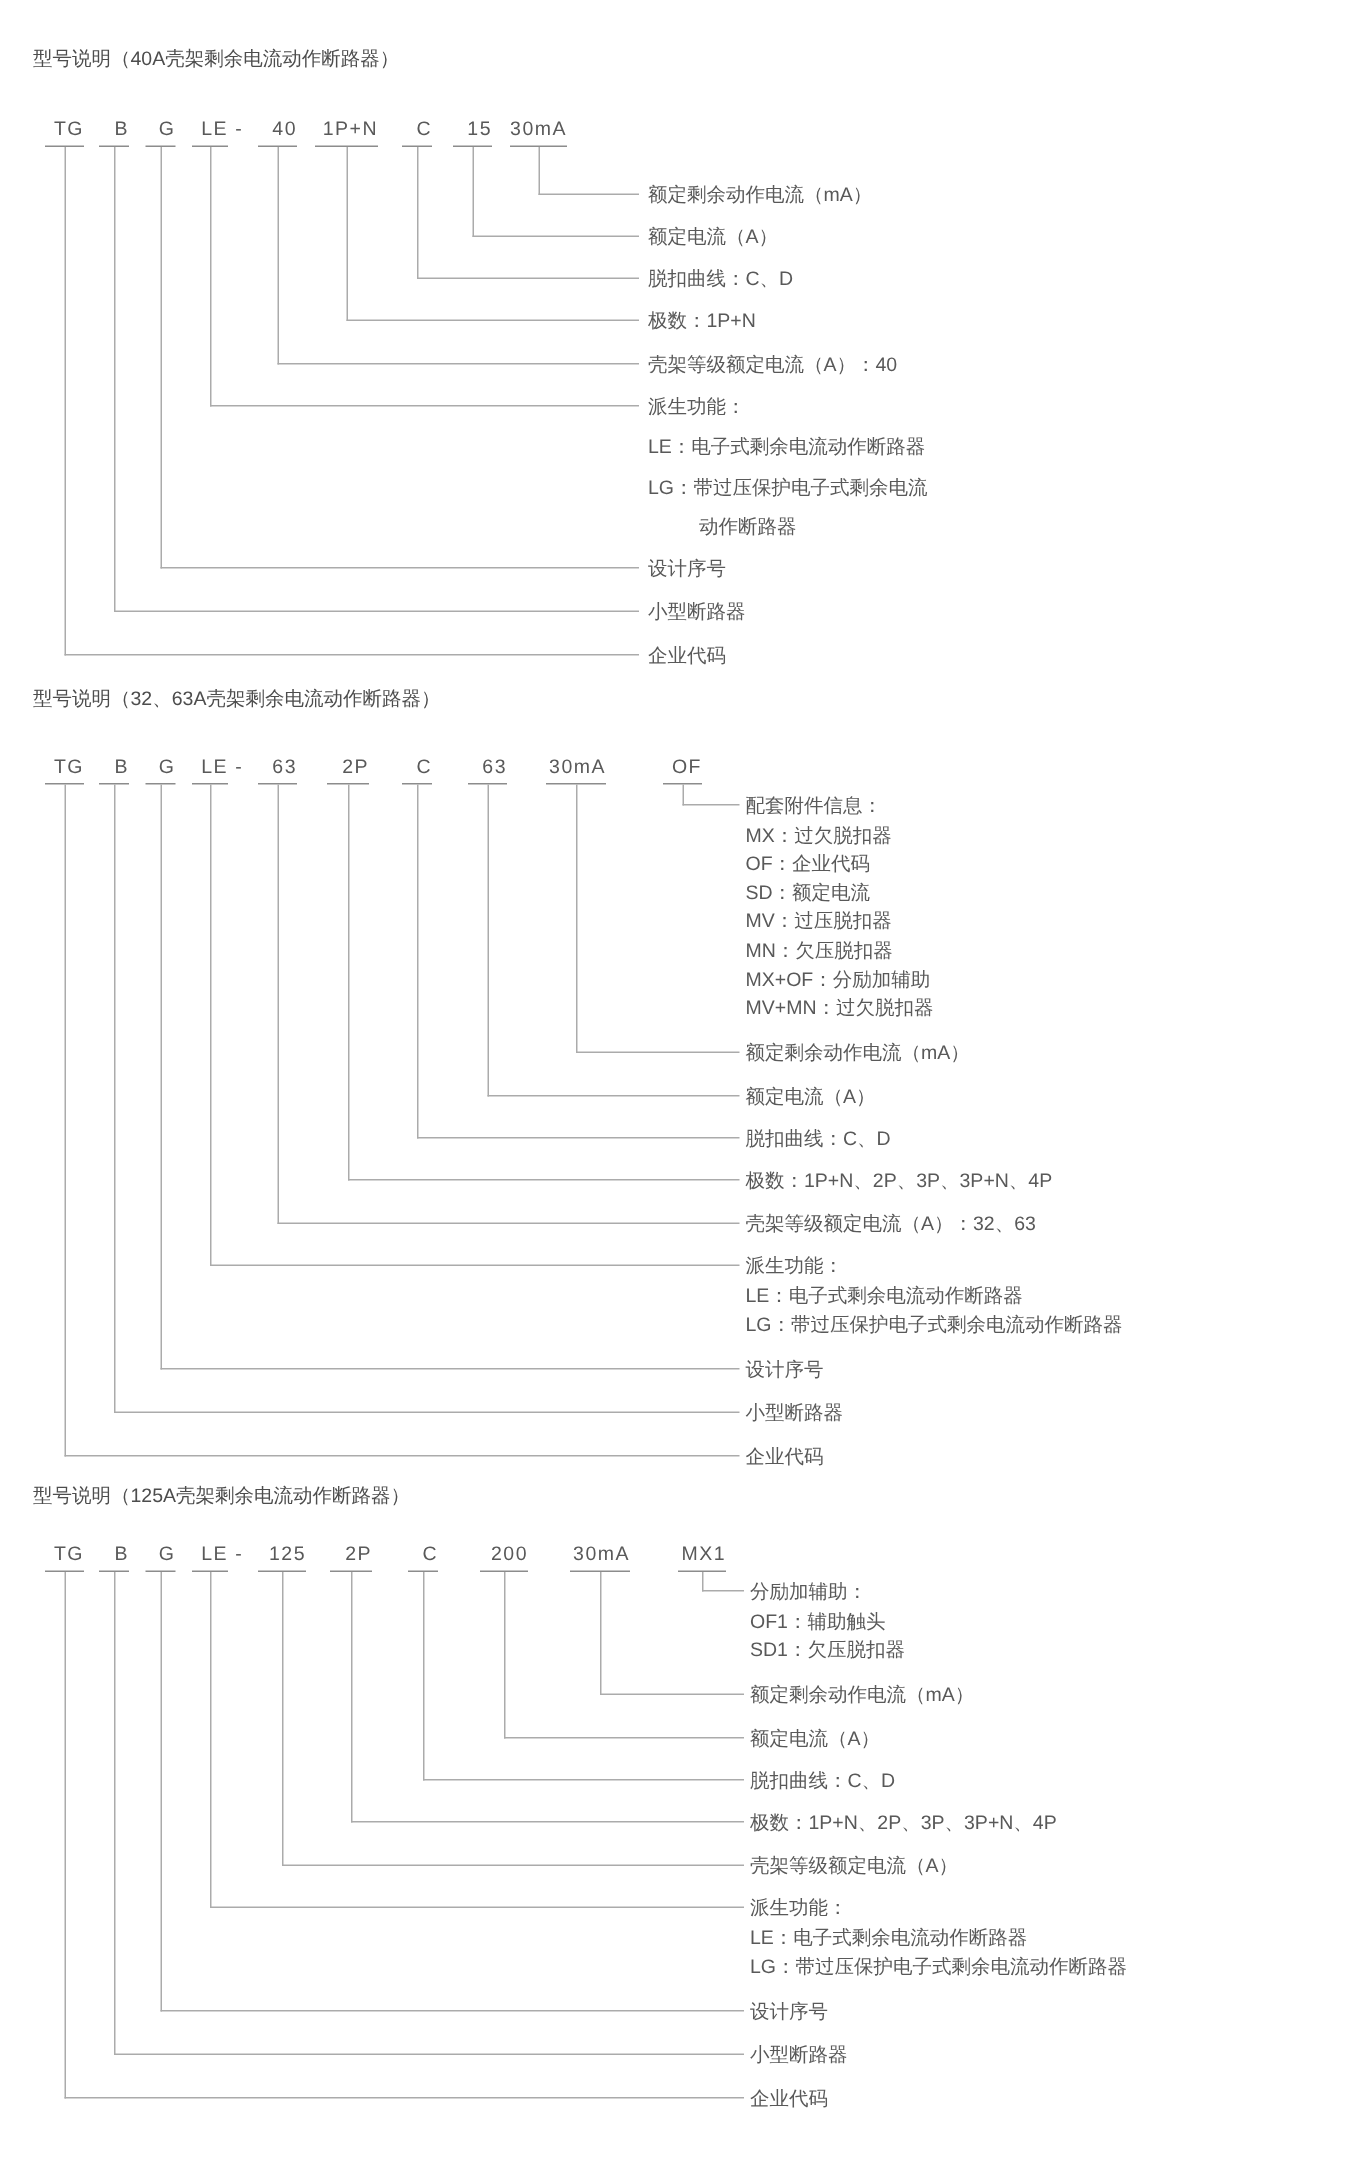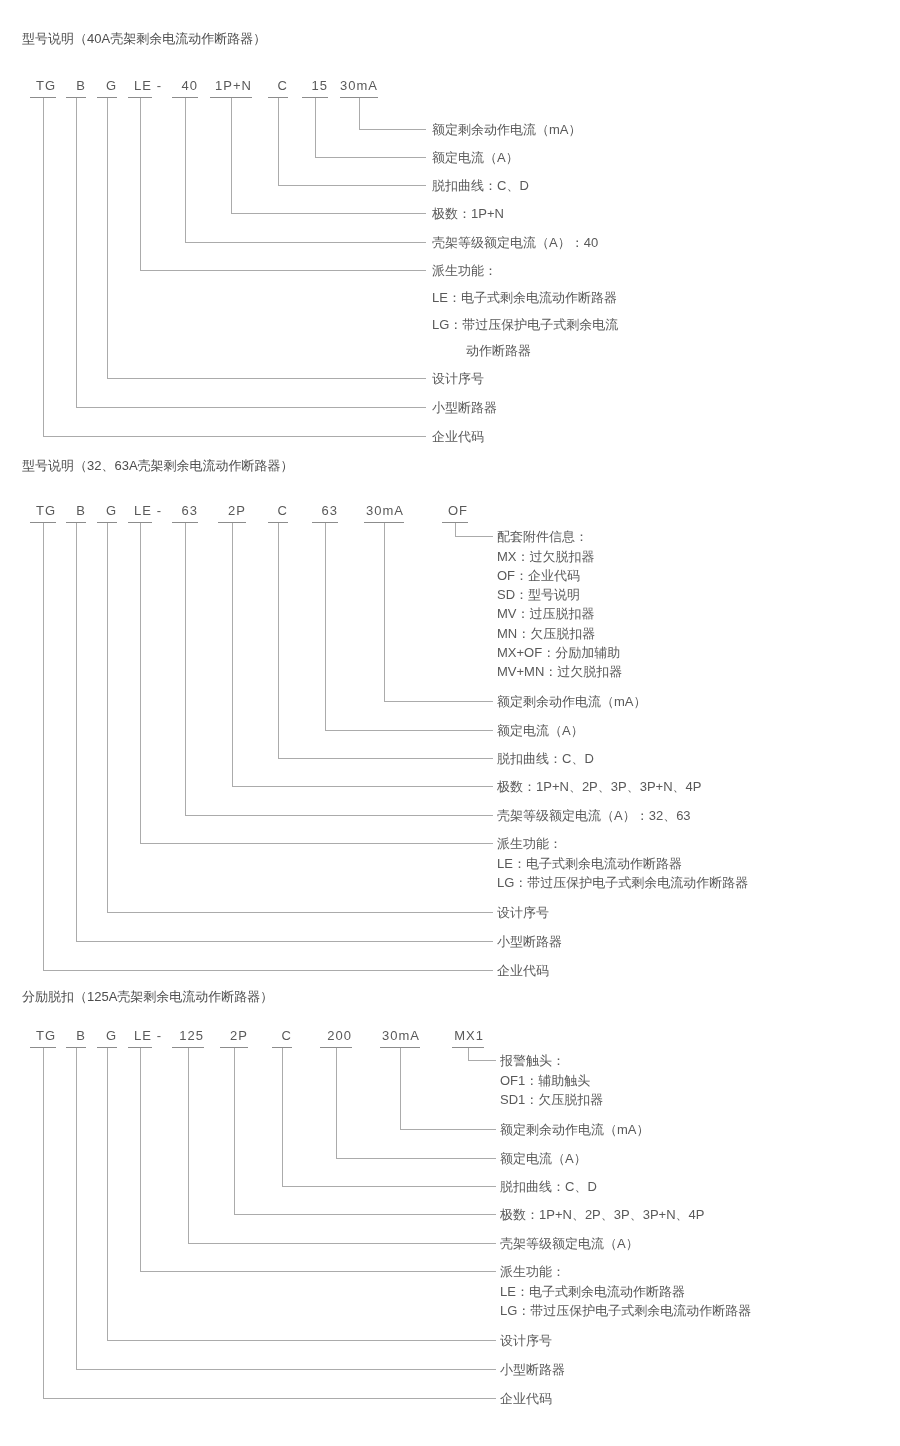--- a/index.html
+++ b/index.html
@@ -74,38 +74,38 @@
   <div class="cn" style="left:232px; top:523px; width:261px; height:264px"></div>
   <div class="cn" style="left:185px; top:523px; width:308px; height:293px"></div>
   <div class="cn" style="left:140px; top:523px; width:353px; height:321px"></div>
   <div class="cn" style="left:107px; top:523px; width:386px; height:390px"></div>
   <div class="cn" style="left:76px; top:523px; width:417px; height:419px"></div>
   <div class="cn" style="left:43px; top:523px; width:450px; height:448px"></div>
 
   <div class="lb" style="left:497px; top:529px">配套附件信息：</div>
   <div class="lb" style="left:497px; top:549px">MX：过欠脱扣器</div>
   <div class="lb" style="left:497px; top:568px">OF：企业代码</div>
-  <div class="lb" style="left:497px; top:587px">SD：型号说明</div>
+  <div class="lb" style="left:497px; top:587px">SD：额定电流</div>
   <div class="lb" style="left:497px; top:606px">MV：过压脱扣器</div>
   <div class="lb" style="left:497px; top:626px">MN：欠压脱扣器</div>
   <div class="lb" style="left:497px; top:645px">MX+OF：分励加辅助</div>
   <div class="lb" style="left:497px; top:664px">MV+MN：过欠脱扣器</div>
   <div class="lb" style="left:497px; top:694px">额定剩余动作电流（mA）</div>
   <div class="lb" style="left:497px; top:723px">额定电流（A）</div>
   <div class="lb" style="left:497px; top:751px">脱扣曲线：C、D</div>
   <div class="lb" style="left:497px; top:779px">极数：1P+N、2P、3P、3P+N、4P</div>
   <div class="lb" style="left:497px; top:808px">壳架等级额定电流（A）：32、63</div>
   <div class="lb" style="left:497px; top:836px">派生功能：</div>
   <div class="lb" style="left:497px; top:856px">LE：电子式剩余电流动作断路器</div>
   <div class="lb" style="left:497px; top:875px">LG：带过压保护电子式剩余电流动作断路器</div>
   <div class="lb" style="left:497px; top:905px">设计序号</div>
   <div class="lb" style="left:497px; top:934px">小型断路器</div>
   <div class="lb" style="left:497px; top:963px">企业代码</div>
 
-  <div class="tt" style="left:22px; top:989px">分励脱扣（125A壳架剩余电流动作断路器）</div>
+  <div class="tt" style="left:22px; top:989px">型号说明（125A壳架剩余电流动作断路器）</div>
 
   <span class="tk" style="left:30px; top:1028px; width:26px">TG</span>
   <span class="tk" style="left:66px; top:1028px; width:20px">B</span>
   <span class="tk" style="left:97px; top:1028px; width:20px">G</span>
   <span class="tk" style="left:128px; top:1028px; width:24px">LE</span>
   <span class="tk-n" style="left:154px; top:1028px; width:10px">-</span>
   <span class="tk" style="left:172px; top:1028px; width:32px">125</span>
   <span class="tk" style="left:220px; top:1028px; width:28px">2P</span>
   <span class="tk" style="left:272px; top:1028px; width:20px">C</span>
   <span class="tk" style="left:320px; top:1028px; width:32px">200</span>
@@ -116,21 +116,21 @@
   <div class="cn" style="left:400px; top:1048px; width:96px; height:82px"></div>
   <div class="cn" style="left:336px; top:1048px; width:160px; height:111px"></div>
   <div class="cn" style="left:282px; top:1048px; width:214px; height:139px"></div>
   <div class="cn" style="left:234px; top:1048px; width:262px; height:167px"></div>
   <div class="cn" style="left:188px; top:1048px; width:308px; height:196px"></div>
   <div class="cn" style="left:140px; top:1048px; width:356px; height:224px"></div>
   <div class="cn" style="left:107px; top:1048px; width:389px; height:293px"></div>
   <div class="cn" style="left:76px; top:1048px; width:420px; height:322px"></div>
   <div class="cn" style="left:43px; top:1048px; width:453px; height:351px"></div>
 
-  <div class="lb" style="left:500px; top:1053px">报警触头：</div>
+  <div class="lb" style="left:500px; top:1053px">分励加辅助：</div>
   <div class="lb" style="left:500px; top:1073px">OF1：辅助触头</div>
   <div class="lb" style="left:500px; top:1092px">SD1：欠压脱扣器</div>
   <div class="lb" style="left:500px; top:1122px">额定剩余动作电流（mA）</div>
   <div class="lb" style="left:500px; top:1151px">额定电流（A）</div>
   <div class="lb" style="left:500px; top:1179px">脱扣曲线：C、D</div>
   <div class="lb" style="left:500px; top:1207px">极数：1P+N、2P、3P、3P+N、4P</div>
   <div class="lb" style="left:500px; top:1236px">壳架等级额定电流（A）</div>
   <div class="lb" style="left:500px; top:1264px">派生功能：</div>
   <div class="lb" style="left:500px; top:1284px">LE：电子式剩余电流动作断路器</div>
   <div class="lb" style="left:500px; top:1303px">LG：带过压保护电子式剩余电流动作断路器</div>

